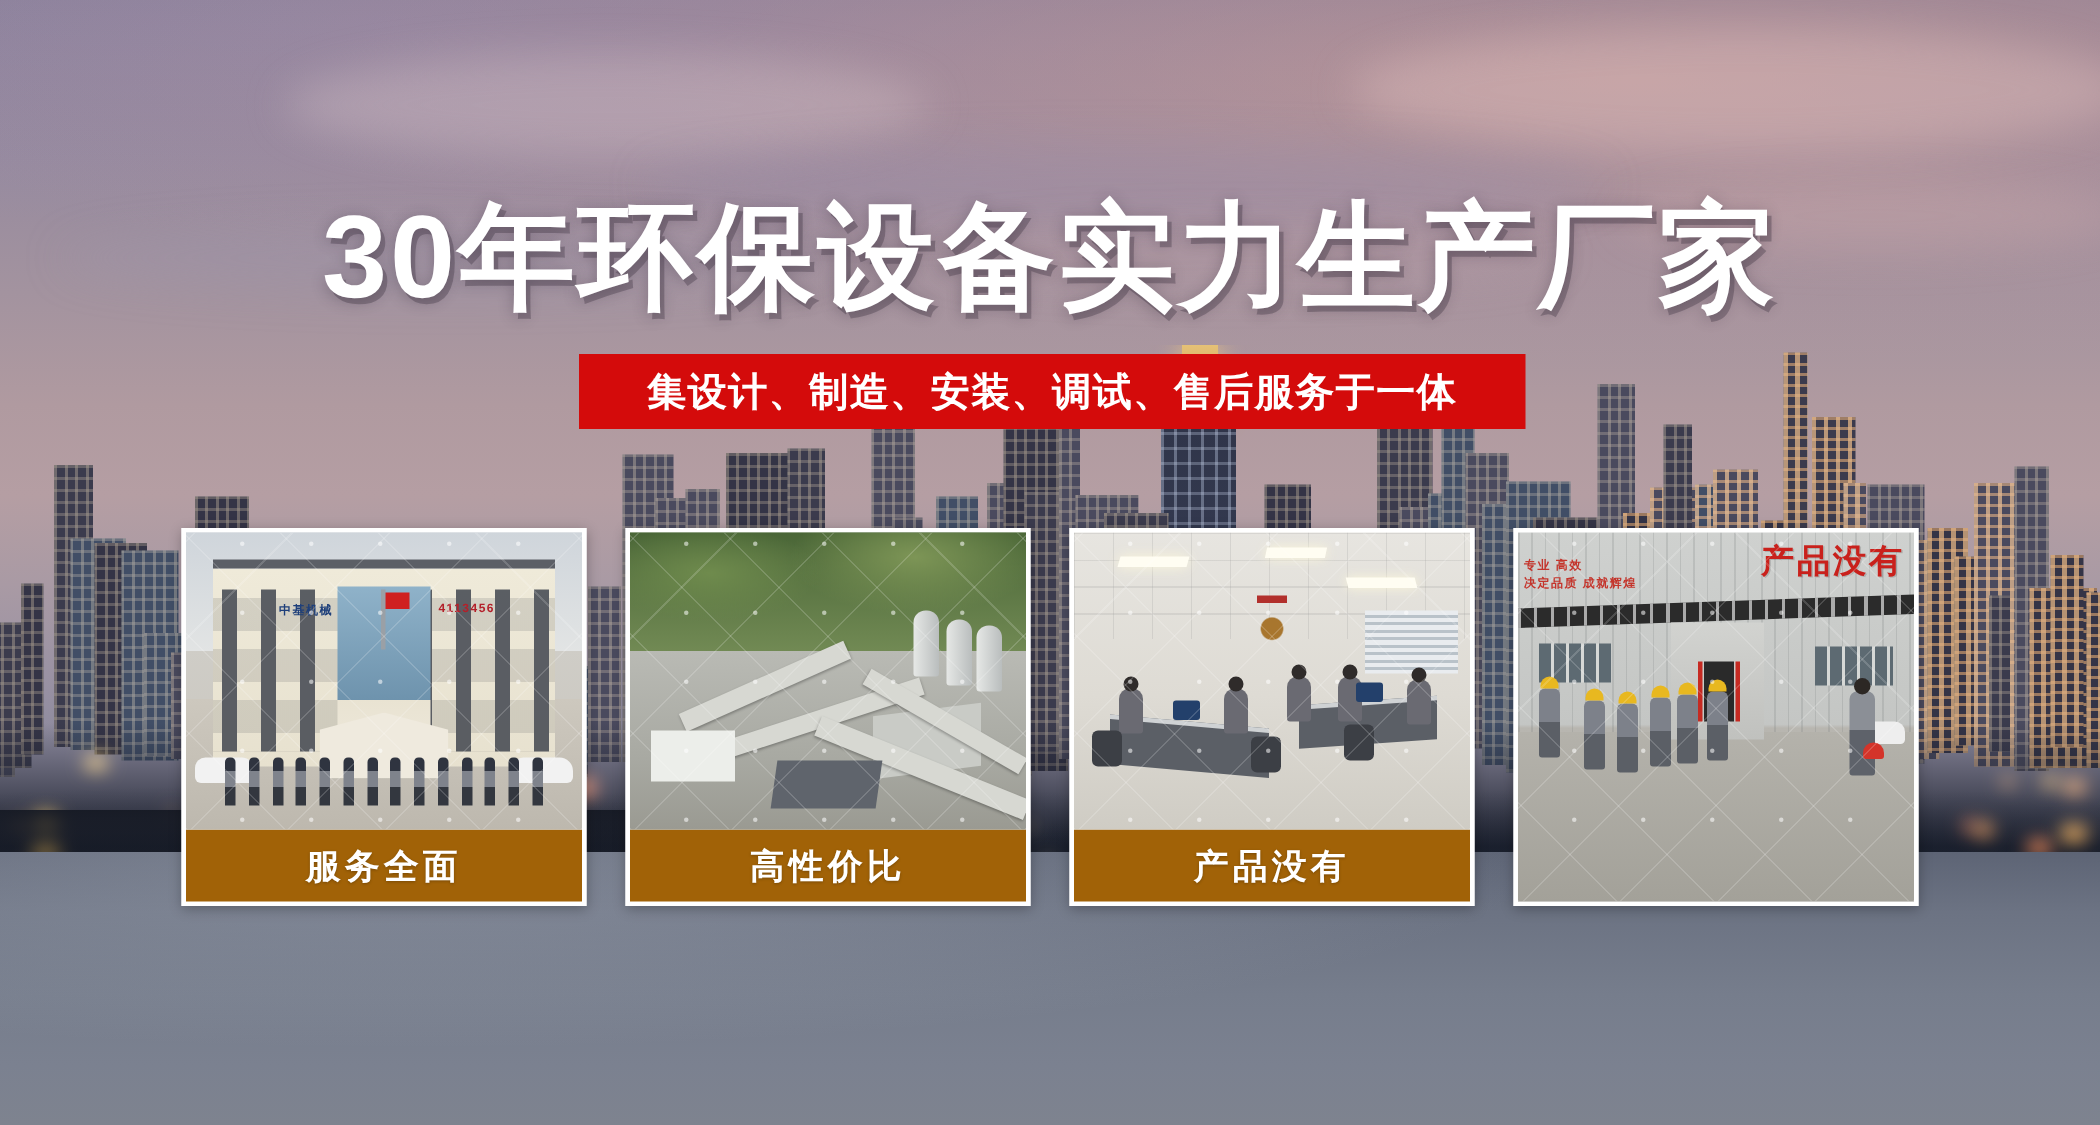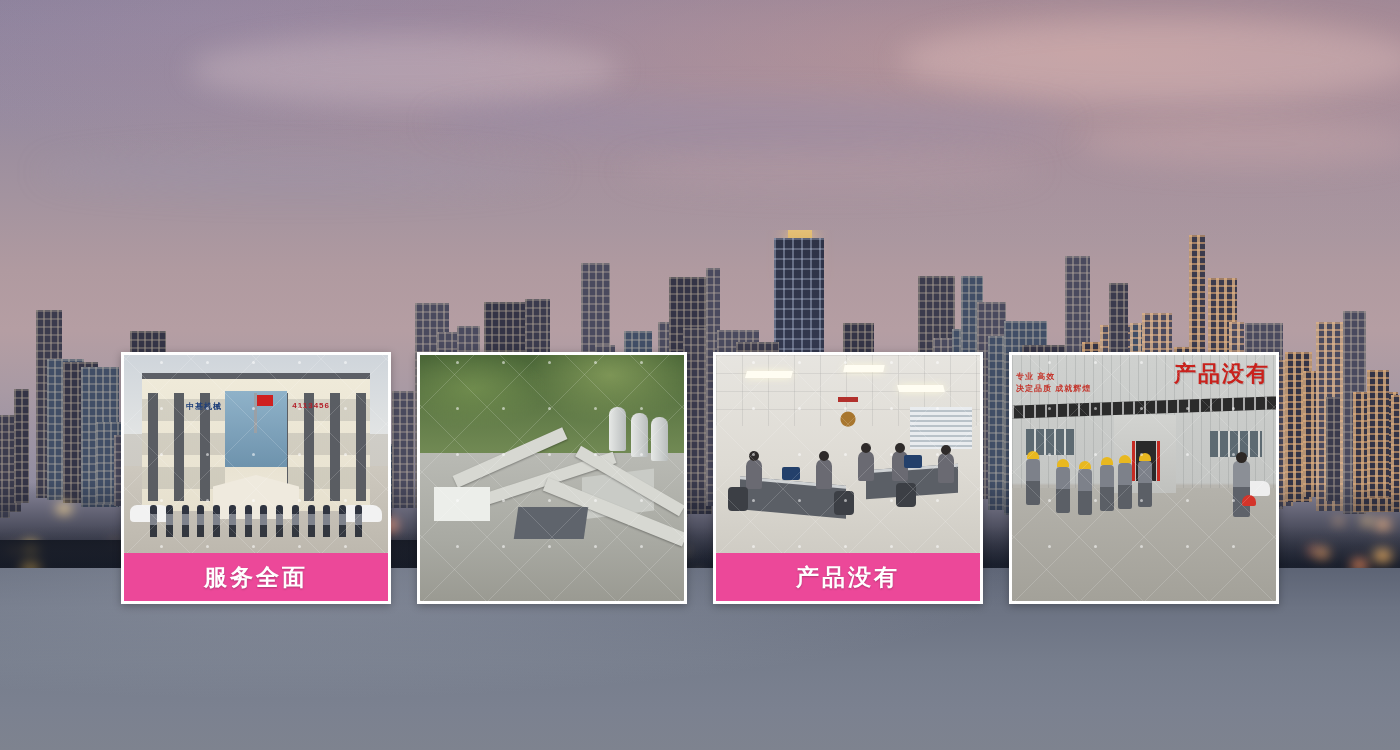--- a/index.html
+++ b/index.html
@@ -144,21 +144,21 @@
     border:3px solid #ffffff;
     box-sizing:border-box;
     display:flex;flex-direction:column;
     box-shadow:0 2px 8px rgba(0,0,0,.28);
   }
   .photo{
     position:relative;flex:1;overflow:hidden;
     background:#99a0a8;
   }
   .cap{
-    height:48px;background:#ec4899;
+    height:48px;background:#a16207;
     display:flex;align-items:center;justify-content:center;
   }
   .cap span{
     color:#fff;font-size:23px;font-weight:bold;letter-spacing:3px;
     text-shadow:0 1px 2px rgba(0,0,0,.25);
   }
   .wm{
     position:absolute;inset:0;
     background-image:
       repeating-linear-gradient(45deg, rgba(255,255,255,.16) 0 1px, rgba(0,0,0,0) 1px 46px),
@@ -472,21 +472,25 @@
       <div class="glow" style="left: 1018.2px; top: 67.7399px; width: 6.03327px; height: 4.22329px; background: rgba(255, 220, 150, 0.55);"></div>
       <div class="glow" style="left: 260.9px; top: 123.435px; width: 5.4979px; height: 3.84853px; background: rgba(255, 199, 60, 0.85);"></div>
       <div class="glow" style="left: 1084.96px; top: 133.065px; width: 18.0326px; height: 12.6228px; background: rgba(255, 152, 60, 0.85);"></div>
       <div class="glow" style="left: 162.127px; top: 46.4146px; width: 18.3385px; height: 12.837px; background: rgba(255, 155, 60, 0.85);"></div>
       <div class="glow" style="left: 430.632px; top: 72.9708px; width: 18.6806px; height: 13.0764px; background: rgba(255, 185, 60, 0.85);"></div>
       <div class="glow" style="left: 1361.16px; top: 35.3614px; width: 11.4867px; height: 8.04072px; background: rgba(255, 185, 60, 0.85);"></div>
     </div>
   <div class="shore"></div>
   <div class="water"></div>
 
-
+  <div class="headline">30年环保设备实力生产厂家</div>
+
+  <div class="subbar">
+    <span>集设计、制造、安装、调试、售后服务于一体</span>
+  </div>
 
   <div class="cards">
 
     <div class="card">
       <div class="photo p1">
         <div class="sky1"></div>
         <div class="plaza"></div>
         <div class="bld">
           <div class="entry"></div>
           <div class="ped"></div>
@@ -579,20 +583,23 @@
             <div class="wm-dot" style="left: 82px; top: 144px;"></div>
             <div class="wm-dot" style="left: 128px; top: 144px;"></div>
             <div class="wm-dot" style="left: 174px; top: 144px;"></div>
             <div class="wm-dot" style="left: 220px; top: 144px;"></div>
             <div class="wm-dot" style="left: 36px; top: 190px;"></div>
             <div class="wm-dot" style="left: 82px; top: 190px;"></div>
             <div class="wm-dot" style="left: 128px; top: 190px;"></div>
             <div class="wm-dot" style="left: 174px; top: 190px;"></div>
             <div class="wm-dot" style="left: 220px; top: 190px;"></div>
           </div>
+      </div>
+      <div class="cap">
+        <span>高性价比</span>
       </div>
     </div>
 
     <div class="card">
       <div class="photo p3">
         <div class="ceil"></div>
         <div class="lamp l1"></div>
           <div class="lamp l2"></div>
           <div class="lamp l3"></div>
         <div class="win"></div>

